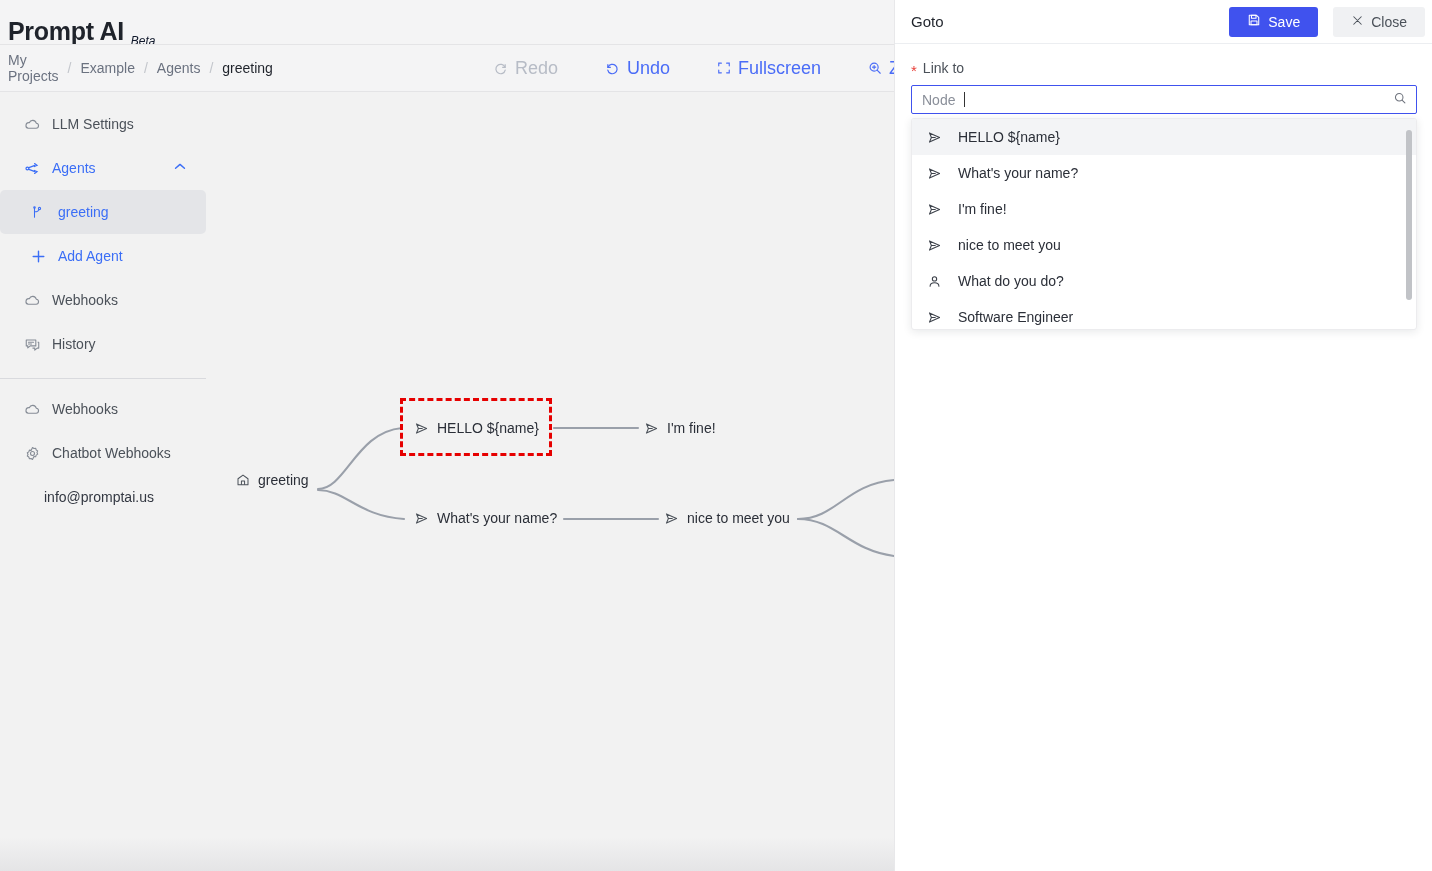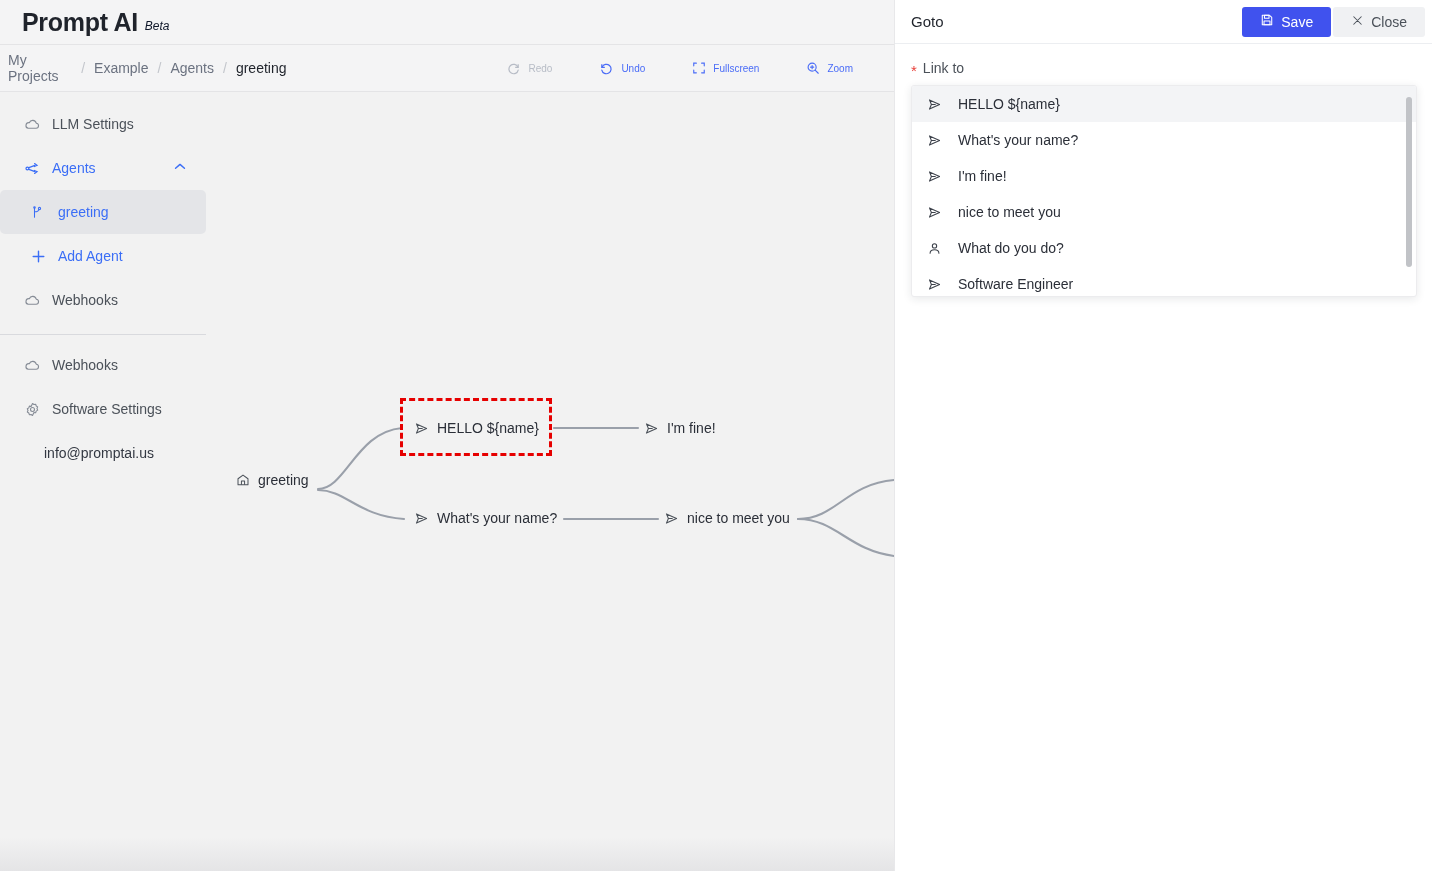--- a/index.html
+++ b/index.html
@@ -18,22 +18,22 @@
     position: absolute; left: 0; top: 0;
     width: 894px; height: 871px;
     background: #f2f2f2;
     overflow: hidden;
   }
 
   
   #brand-bar {
     position: absolute; left: 0; top: 0; width: 894px; height: 44px;
     background: #f4f4f5;
-    display: flex; align-items: center;
-    padding-left: 22px;
+    display: flex; align-items: flex-end;
+    padding-left: 8px;
   }
   #brand-title {
     font-size: 25px; font-weight: 700; letter-spacing: -0.3px;
     color: #1f232b; line-height: 1;
   }
   #brand-beta {
     font-size: 12px; font-style: italic; color: #0f172a;
     margin-left: 7px; position: relative; top: 4px;
   }
 
@@ -46,21 +46,21 @@
     display: flex; align-items: center;
   }
   #breadcrumb { display: flex; align-items: center; padding-left: 8px; font-size: 14px; }
   .crumb { color: #6b7280; }
   .crumb.current { color: #1f232b; }
   .crumb-sep { color: #c3c6cc; margin: 0 9px; }
 
   #toolbar { display: flex; align-items: center; margin-left: 214px; }
   .tool-btn {
     display: flex; align-items: center; gap: 7px;
-    font-size: 10px; color: #4a6cf7; padding: 4px 6px;
+    font-size: 18px; color: #4a6cf7; padding: 4px 6px;
     white-space: nowrap; cursor: pointer;
     margin-right: 35px;
   }
   .tool-btn.disabled { color: #b7bcc6; cursor: default; }
   .tool-btn svg { display: block; }
 
   
   #sidebar {
     position: absolute; left: 0; top: 92px; width: 206px; height: 779px;
     background: #f2f2f2;
@@ -127,21 +127,21 @@
     border-bottom: 1px solid #eceef1;
     padding: 0 8px 0 16px;
   }
   #panel-title { font-size: 15px; color: #1f232b; flex: 1; }
   .hdr-btn {
     display: flex; align-items: center; justify-content: center; gap: 7px;
     height: 30px; padding: 0 18px; border-radius: 3px;
     font-size: 14px; cursor: pointer; border: none;
     font-family: "Liberation Sans", sans-serif;
   }
-  #save-btn { background: #4052ee; color: #ffffff; margin-right: 2px; justify-content: space-between; }
+  #save-btn { background: #4052ee; color: #ffffff; margin-right: 15px; justify-content: space-between; }
   #close-btn { background: #f0f1f3; color: #4b5159; }
 
   #panel-body { padding: 16px 16px 0 16px; }
   #linkto-label {
     display: flex; align-items: center; gap: 6px;
     font-size: 14px; color: #4b5159; margin-bottom: 9px;
   }
   #req-star { color: #e8403a; font-size: 15px; line-height: 1; position: relative; top: 2px; }
 
   #search-wrap {
@@ -302,40 +302,50 @@
 
       <div class="nav-item">
         <span class="nav-ico">
           <svg width="17" height="17" viewBox="0 0 18 18" fill="none" stroke="#868c96" stroke-width="1.2">
             <path d="M4.6 13h8.2a2.7 2.7 0 0 0 .2-5.38A3.9 3.9 0 0 0 5.6 7.1 2.95 2.95 0 0 0 4.6 13z" stroke-linejoin="round"></path>
           </svg>
         </span>
         <span class="nav-label">Webhooks</span>
       </div>
 
+      <div class="nav-item">
+        <span class="nav-ico">
+          <svg width="17" height="17" viewBox="0 0 18 18" fill="none" stroke="#868c96" stroke-width="1.15">
+            <path d="M2.4 4.3h10.1v6.2H6.6L4 12.6v-2.1H2.4z" stroke-linejoin="round"></path>
+            <path d="M4.7 6.6h5.4M4.7 8.4h3.3" stroke-linecap="round"></path>
+            <path d="M14.4 6.6h1.2v6.2h-1.6l-2.6 2.1v-2.1h-2.4" stroke-linejoin="round"></path>
+          </svg>
+        </span>
+        <span class="nav-label">History</span>
+      </div>
 
       <div id="nav-divider"></div>
 
       <div class="nav-item">
         <span class="nav-ico">
           <svg width="17" height="17" viewBox="0 0 18 18" fill="none" stroke="#868c96" stroke-width="1.2">
             <path d="M4.6 13h8.2a2.7 2.7 0 0 0 .2-5.38A3.9 3.9 0 0 0 5.6 7.1 2.95 2.95 0 0 0 4.6 13z" stroke-linejoin="round"></path>
           </svg>
         </span>
         <span class="nav-label">Webhooks</span>
       </div>
 
       <div class="nav-item">
         <span class="nav-ico">
           <svg width="17" height="17" viewBox="0 0 18 18" fill="none" stroke="#868c96" stroke-width="1.15">
             <circle cx="9" cy="9" r="2.1"></circle>
             <path d="M9 2.6l1.5 1.1 1.85-.25.55 1.8 1.6 1-.75 1.72.75 1.72-1.6 1-.55 1.8-1.85-.25L9 15.4l-1.5-1.15-1.85.25-.55-1.8-1.6-1 .75-1.72L3.5 8.26l1.6-1 .55-1.8 1.85.25z" stroke-linejoin="round"></path>
           </svg>
         </span>
-        <span class="nav-label">Software Settings</span>
+        <span class="nav-label">Chatbot Webhooks</span>
       </div>
 
 
       <div id="contact-email">info@promptai.us</div>
     </nav>
 
     <div id="canvas">
       <svg id="flow-svg" width="688" height="779">
         <g fill="none" stroke="#9aa0aa" stroke-width="2.1" stroke-linecap="round">
 
@@ -434,20 +444,30 @@
       </button>
     </div>
 
     <div id="panel-body">
 
       <div id="linkto-label">
         <span id="req-star">*</span>
         <span>Link to</span>
       </div>
 
+      <div id="search-wrap">
+        <span id="search-placeholder">Node</span>
+        <span id="text-caret"></span>
+        <span id="search-icon">
+          <svg width="14" height="14" viewBox="0 0 16 16" fill="none" stroke="#6e737d" stroke-width="1.2">
+            <circle cx="7.1" cy="7.1" r="4.3"></circle>
+              <path d="M10.3 10.3L13.6 13.6" stroke-linecap="round"></path>
+          </svg>
+        </span>
+      </div>
 
       <div id="dropdown">
         <div id="dd-list">
 
           <div class="dd-item highlight">
             <span class="dd-ico">
               <svg width="15" height="15" viewBox="0 0 16 16" fill="none" stroke="#3d424b" stroke-width="1.15" stroke-linejoin="round">
                 <path d="M2.6 3.1l10.8 4.9-10.8 4.9 2.1-4.9z"></path>
                   <path d="M4.7 8h4.1" stroke-linecap="round"></path>
               </svg>

